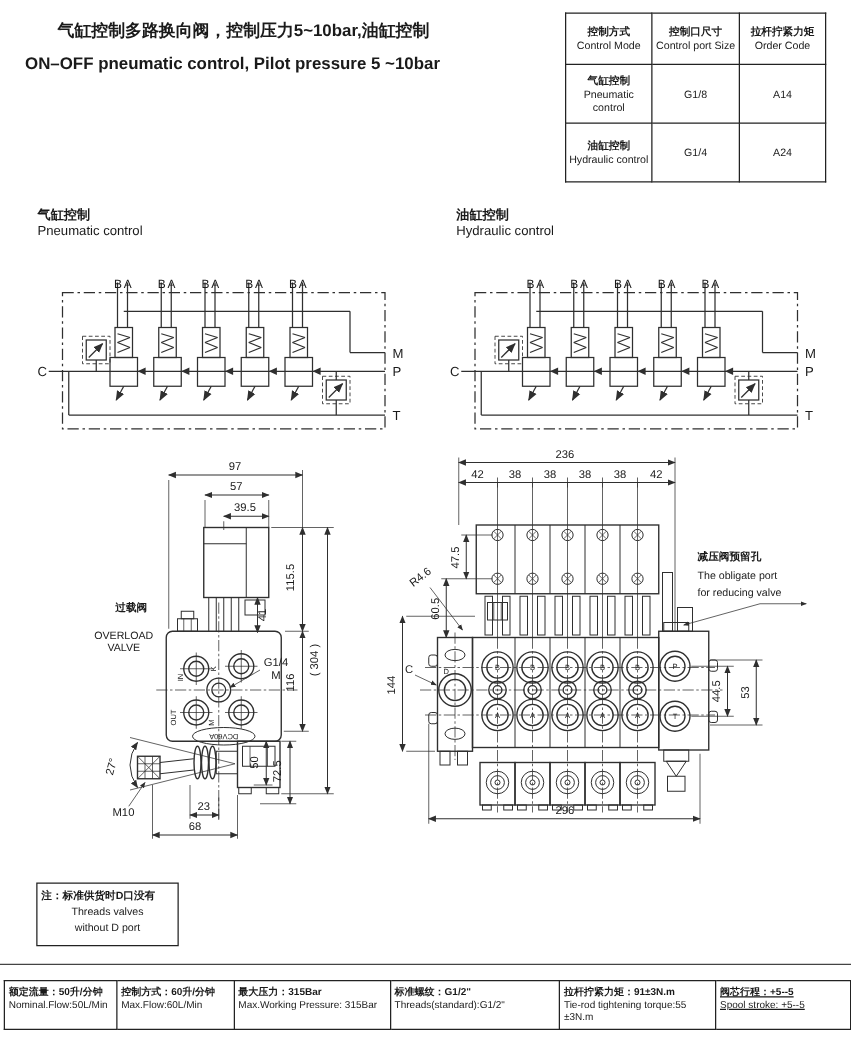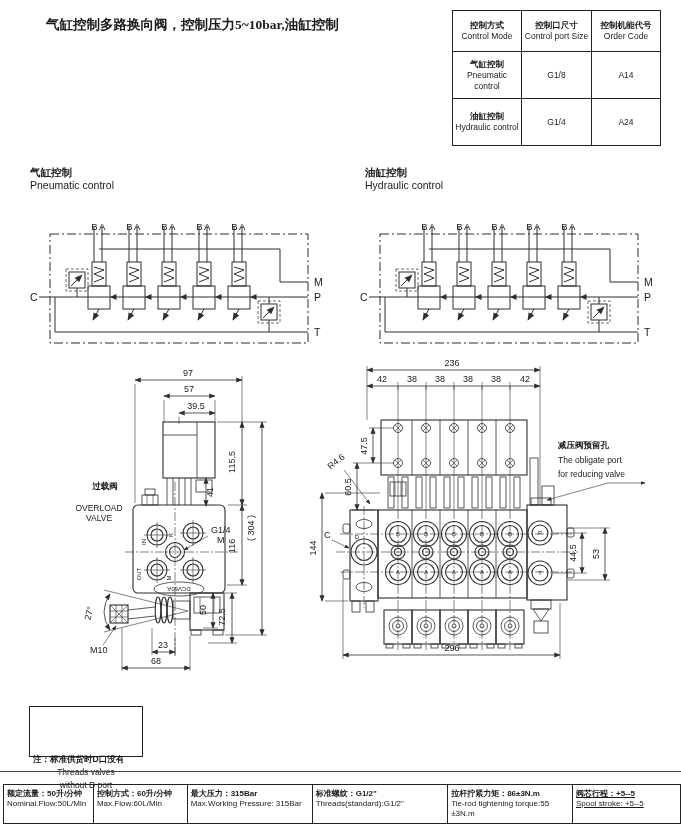--- a/index.html
+++ b/index.html
@@ -2,21 +2,21 @@
 <html><head>
 <meta charset="utf-8">
 <style>
   html,body{margin:0;padding:0;background:#fff;}
   .page{position:relative;width:681px;height:837px;background:#ffffff;overflow:hidden;
         font-family:"Liberation Sans","DejaVu Sans",sans-serif;color:#1a1a1a;}
   .abs{position:absolute;}
 
   
   .intro{left:20px;top:12px;width:404px;font-size:13.5px;font-weight:bold;line-height:26px;}
-  .intro .indent{padding-left:26px;font-family:Liberation Serif, serif;}
+  .intro .indent{padding-left:26px;}
 
   
   .ctl-table{left:452px;top:10px;border-collapse:collapse;table-layout:fixed;}
   .ctl-table td{border:1.6px solid #222;text-align:center;vertical-align:middle;
                 font-size:8.5px;line-height:11px;padding:2px 1px;}
   .ctl-table .zh{font-weight:bold;}
   .col-a{width:66px;} .col-b{width:67px;margin-left:16px;} .col-c{width:66px;}
   .hrow td{height:36px;} .drow td{height:42px;}
 
   
@@ -38,21 +38,21 @@
   .lblb{font-size:8.5px;font-weight:bold;text-anchor:middle;}
   .sl{stroke:#2f2f2f;stroke-width:1;fill:none;}
   .box{stroke:#2f2f2f;stroke-width:1;fill:none;stroke-dasharray:9 3 2 3;}
   .boxd{stroke:#2f2f2f;stroke-width:0.7;fill:none;stroke-dasharray:3 2;}
   .st{font-size:9.5px;text-anchor:middle;letter-spacing:1.5px;}
   .st2{font-size:10.5px;}
 
   
   .note-box{left:29px;top:706px;width:112px;height:46px;border:1.6px solid #222;
             font-size:8.5px;line-height:13px;text-align:center;padding-top:3px;}
-  .note-box .l1{font-weight:bold;text-align:left;padding-left:3px;margin-top:43px;}
+  .note-box .l1{font-weight:bold;text-align:left;padding-left:3px;}
 
   .rule{left:0px;top:771px;width:681px;height:1px;background:#444;}
 
   
   .footer-table{left:3px;top:784px;border-collapse:collapse;table-layout:fixed;padding-left:20px;}
   .footer-table td{border:1.6px solid #222;vertical-align:top;text-align:left;
                    font-size:8px;line-height:10px;padding:4px 3px;}
   .footer-table .zh{font-weight:bold;}
   .fc1{width:83px;} .fc2{width:87px;} .fc3{width:119px;}
   .fc4{width:129px;} .fc5{width:119px;} .fc6{width:102px;text-decoration:underline;}
@@ -153,35 +153,36 @@
         <circle class="ol2" cx="0" cy="268" r="5.5"></circle>
         <circle class="ol2" cx="0" cy="268" r="2"></circle>
         <rect class="ol2" x="-12" y="286" width="7" height="4"></rect>
         <rect class="ol2" x="5" y="286" width="7" height="4"></rect>
       </g>
     </defs>
   </svg>
 
   <div class="abs intro">
     <div class="indent">气缸控制多路换向阀，控制压力5~10bar,油缸控制</div>
+    <div>ON–OFF pneumatic control, Pilot pressure 5 ~10bar</div>
   </div>
 
   <table class="abs ctl-table">
     <tbody>
         <tr class="hrow">
       <td class="col-a">
         <div class="zh">控制方式</div>
         <div>Control Mode</div>
       </td>
       <td class="col-b">
         <div class="zh">控制口尺寸</div>
         <div>Control port Size</div>
       </td>
       <td class="col-c">
-        <div class="zh">控制机能代号</div>
+        <div class="zh">拉杆拧紧力矩</div>
         <div>Order Code</div>
       </td>
     </tr>
     <tr class="drow">
       <td>
         <div class="zh">气缸控制</div>
         <div>Pneumatic control</div>
       </td>
       <td>G1/8</td>
       <td>A14</td>
@@ -506,21 +507,21 @@
       </td>
       <td class="fc3">
         <div class="zh">最大压力：315Bar</div>
         <div>Max.Working Pressure: 315Bar</div>
       </td>
       <td class="fc4">
         <div class="zh">标准螺纹：G1/2"</div>
         <div>Threads(standard):G1/2"</div>
       </td>
       <td class="fc5">
-        <div class="zh">拉杆拧紧力矩：86±3N.m</div>
+        <div class="zh">拉杆拧紧力矩：91±3N.m</div>
         <div>Tie-rod tightening torque:55 ±3N.m</div>
       </td>
       <td class="fc6">
         <div class="zh">阀芯行程：+5--5</div>
         <div>Spool stroke: +5--5</div>
       </td>
     </tr>
   </tbody>
     </table>
 

